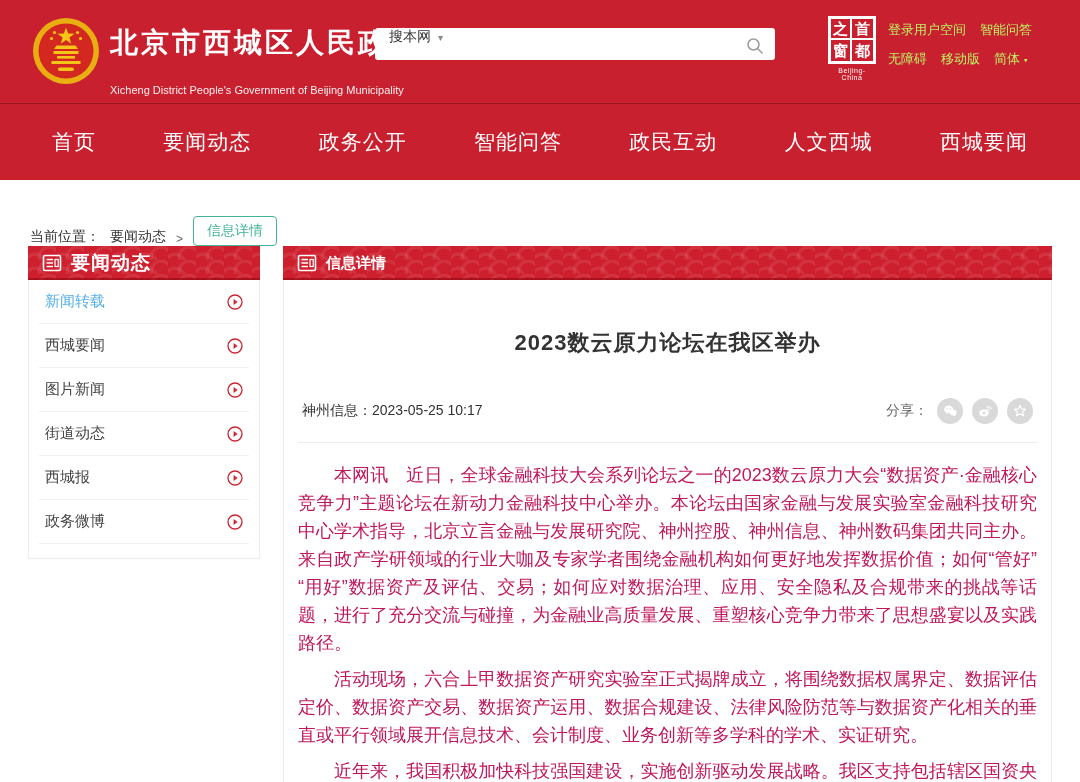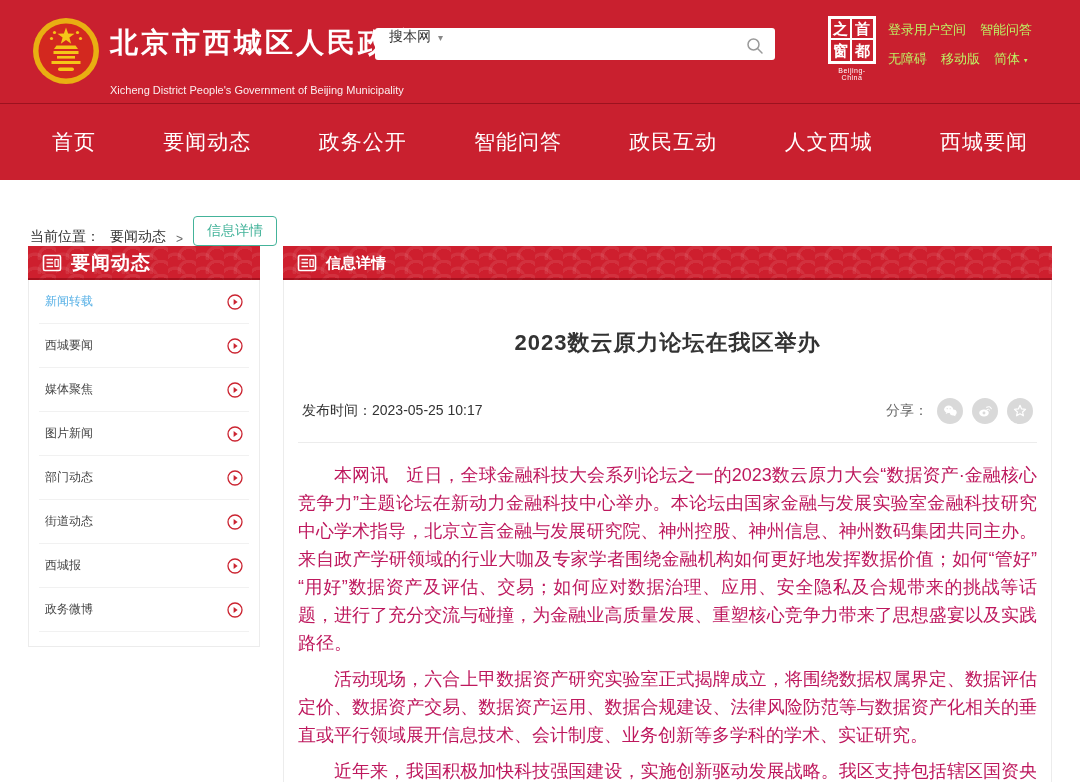--- a/index.html
+++ b/index.html
@@ -87,21 +87,21 @@
 
   
   .sidebar { width:232px; flex:none; }
   .sidebar .panel-head .head-label { font-size:19px; letter-spacing:1px; }
   .side-list { border:1px solid #ececec; border-top:none; background:#fff; padding-bottom:14px; }
   .side-item {
     height:44px; margin:0 10px; padding:0 6px;
     display:flex; align-items:center; justify-content:space-between;
     border-bottom:1px solid #f1f1f1; cursor:pointer;
   }
-  .side-item .side-label { font-size:12px; color:#444; }
+  .side-item .side-label { font-size:15px; color:#444; }
   .side-item.active .side-label { color:#56b0e6; }
 
   
   .main-panel { flex:1; }
   .main-panel .panel-head .head-label { font-size:15px; }
   .main-body {
     border:1px solid #ececec; border-top:none; background:#fff;
     padding:0 14px 60px; min-height:560px;
   }
   .article-title {
@@ -227,35 +227,21 @@
             </svg>
         </div>
         <div class="side-item">
           <span class="side-label">西城要闻</span>
           <svg width="16" height="16" viewBox="0 0 16 16">
               <circle cx="8" cy="8" r="7" fill="none" stroke="#cb2431" stroke-width="1.3"></circle>
               <path d="M6.6 5l4 3-4 3z" fill="#cb2431"></path>
             </svg>
         </div>
         <div class="side-item">
-          <span class="side-label">媒体聚焦</span>
-          <svg width="16" height="16" viewBox="0 0 16 16">
-              <circle cx="8" cy="8" r="7" fill="none" stroke="#cb2431" stroke-width="1.3"></circle>
-              <path d="M6.6 5l4 3-4 3z" fill="#cb2431"></path>
-            </svg>
-        </div>
-        <div class="side-item">
           <span class="side-label">图片新闻</span>
-          <svg width="16" height="16" viewBox="0 0 16 16">
-              <circle cx="8" cy="8" r="7" fill="none" stroke="#cb2431" stroke-width="1.3"></circle>
-              <path d="M6.6 5l4 3-4 3z" fill="#cb2431"></path>
-            </svg>
-        </div>
-        <div class="side-item">
-          <span class="side-label">部门动态</span>
           <svg width="16" height="16" viewBox="0 0 16 16">
               <circle cx="8" cy="8" r="7" fill="none" stroke="#cb2431" stroke-width="1.3"></circle>
               <path d="M6.6 5l4 3-4 3z" fill="#cb2431"></path>
             </svg>
         </div>
         <div class="side-item">
           <span class="side-label">街道动态</span>
           <svg width="16" height="16" viewBox="0 0 16 16">
               <circle cx="8" cy="8" r="7" fill="none" stroke="#cb2431" stroke-width="1.3"></circle>
               <path d="M6.6 5l4 3-4 3z" fill="#cb2431"></path>
@@ -286,21 +272,21 @@
           <rect x="13" y="6.5" width="3.2" height="7" fill="none" stroke="#fff" stroke-width="1.2"></rect>
         </svg>
         <span class="head-label">信息详情</span>
       </div>
 
       <div class="main-body">
         <div class="article-title">2023数云原力论坛在我区举办</div>
 
         <div class="meta-row">
           <div class="meta-left">
-            <span>发布时间：</span><span>2023-05-25 10:17</span>
+            <span>神州信息：</span><span>2023-05-25 10:17</span>
           </div>
           <div class="share">
             <span class="share-label">分享：</span>
             <span class="share-icon">
               <svg width="16" height="16" viewBox="0 0 24 24">
                 <ellipse cx="10" cy="9.5" rx="6.8" ry="5.6" fill="#fff"></ellipse>
                 <path d="M5.5 16.5l1.2-3 3.2 1.2z" fill="#fff"></path>
                 <ellipse cx="16.8" cy="14.2" rx="5.2" ry="4.4" fill="#fff"></ellipse>
                 <path d="M20.5 20l-.9-2.4-2.6 1z" fill="#fff"></path>
                 <circle cx="7.8" cy="8.5" r=".9" fill="#d9d9d9"></circle>

